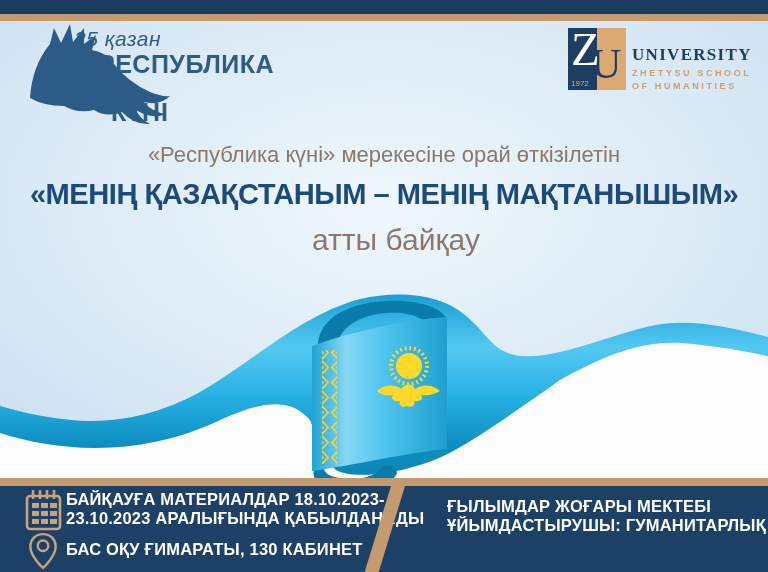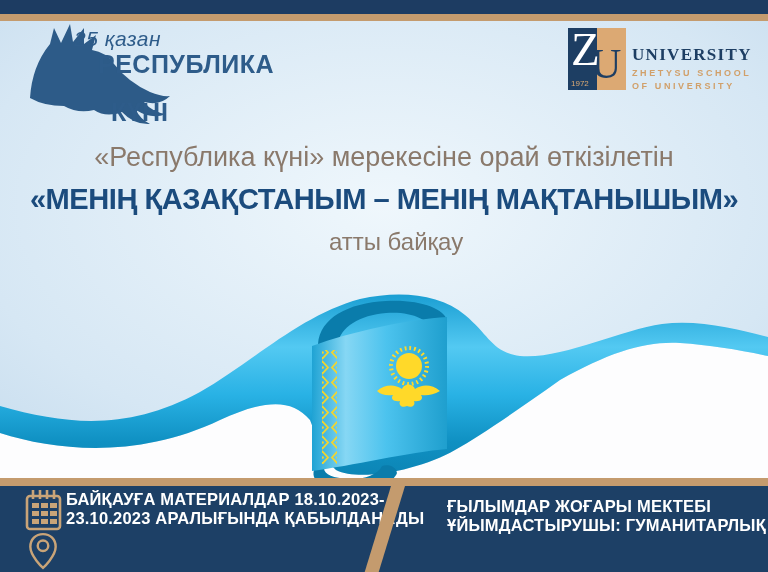--- a/index.html
+++ b/index.html
@@ -29,24 +29,24 @@
   .mono-z { position:absolute; left:3px; top:-6px; font-family:"Liberation Serif", serif; font-size:47px; color:#ffffff; z-index:2; }
   .mono-u { position:absolute; left:23px; top:12px; font-family:"Liberation Serif", serif; font-size:42px; color:#1d3e63; z-index:1; }
   .mono-year { position:absolute; left:3px; bottom:2px; font-size:8px; color:#dca973; z-index:3; }
   .uni-text { position:absolute; left:64px; top:27px; width:136px; }
   .uni-n1 { font-family:"Liberation Serif", serif; font-size:22px; font-weight:bold; color:#1d3e63; letter-spacing:1.5px; }
   .uni-n2 { font-family:"Liberation Serif", serif; font-size:17px; font-weight:bold; color:#1d3e63; letter-spacing:1.3px; margin-top:18px; }
   .uni-s1, .uni-s2 { font-size:9px; font-weight:bold; color:#d1a06a; letter-spacing:2.6px; margin-top:3px; }
 
   
   .announce { position:absolute; left:0; top:142px; width:768px; text-align:center; z-index:3; }
-  .occasion { font-size:27px; color:#8a796b; }
+  .occasion { font-size:22px; color:#8a796b; }
   .title { margin-top:9px; font-size:30px; font-weight:bold; color:#1b4b7d; letter-spacing:-0.5px;
            white-space:nowrap; transform:scaleX(.97); transform-origin:center; }
-  .type-line { margin-top:12px; font-size:24px; color:#8a796b;margin-left:24px; }
+  .type-line { margin-top:12px; font-size:30px; color:#8a796b;margin-left:24px; }
 
   
   .footer-accent { position:absolute; left:0; top:478px; width:768px; height:8px; background:#c49b6e; z-index:4; }
   .footer-navy { position:absolute; left:0; top:486px; width:768px; height:86px; background:#1d4066; z-index:4; }
   .cal-icon { position:absolute; left:25px; top:3px; }
   .pin-icon { position:absolute; left:28px; top:46px; }
   .f-text { color:#ffffff; font-weight:bold; font-size:16.5px; letter-spacing:.2px; line-height:19px; }
   .submission { position:absolute; left:66px; top:4px; }
   .location { position:absolute; left:66px; top:54px; }
   .organizer { position:absolute; left:447px; top:11px; }
@@ -121,21 +121,21 @@
 
   <div class="uni">
     <div class="monogram">
       <span class="mono-u">U</span>
       <span class="mono-z">Z</span>
       <span class="mono-year">1972</span>
     </div>
     <div class="uni-text">
       <div class="uni-n2">UNIVERSITY</div>
       <div class="uni-s1">ZHETYSU SCHOOL</div>
-      <div class="uni-s2">OF UNIVERSITY</div>
+      <div class="uni-s2">OF HUMANITIES</div>
     </div>
   </div>
 
   <div class="announce">
     <div class="occasion">«Республика күні» мерекесіне орай өткізілетін</div>
     <div class="title">«МЕНІҢ ҚАЗАҚСТАНЫМ – МЕНІҢ МАҚТАНЫШЫМ»</div>
     <div class="type-line">атты байқау</div>
   </div>
 
   <div class="footer-accent"></div>
@@ -163,20 +163,21 @@
     <div class="submission f-text">
       <div>БАЙҚАУҒА МАТЕРИАЛДАР 18.10.2023-</div>
       <div>23.10.2023 АРАЛЫҒЫНДА ҚАБЫЛДАНАДЫ</div>
     </div>
 
     <svg class="pin-icon" width="30" height="38" viewBox="0 0 28 36" aria-hidden="true">
       <path d="M14,2 C7,2 2,7 2,14 C2,23 14,34 14,34 C14,34 26,23 26,14 C26,7 21,2 14,2 Z" fill="none" stroke="#c9a478" stroke-width="2.3"></path>
       <circle cx="14" cy="13" r="5" fill="none" stroke="#c9a478" stroke-width="2.3"></circle>
     </svg>
 
+    <div class="location f-text">БАС ОҚУ ҒИМАРАТЫ, 130 КАБИНЕТ</div>
 
     <div class="diagonal"></div>
 
     <div class="organizer f-text">
       <div>ҒЫЛЫМДАР ЖОҒАРЫ МЕКТЕБІ</div>
       <div>ҰЙЫМДАСТЫРУШЫ: ГУМАНИТАРЛЫҚ</div>
     </div>
   </div>
 
 </div>

